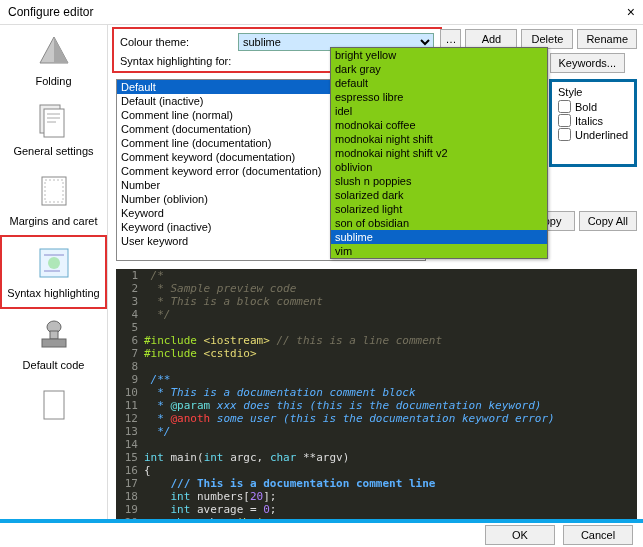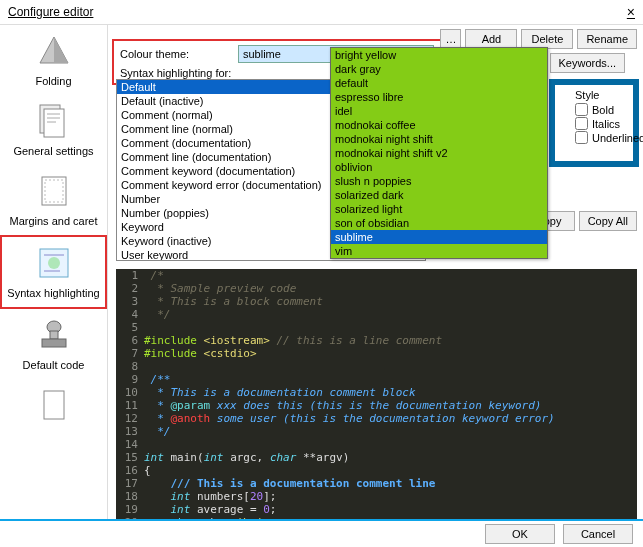--- a/index.html
+++ b/index.html
@@ -1,58 +1,58 @@
 <!DOCTYPE html>
 <html><head>
 <meta charset="utf-8">
 <style>
 * { box-sizing: border-box; margin: 0; padding: 0; }
 body { font-family: "Segoe UI", Tahoma, sans-serif; font-size: 11px; background: #fff; width: 643px; height: 547px; overflow: hidden; }
-.titlebar { height: 24px; border-bottom: 1px solid #ddd; display: flex; align-items: center; padding: 12px 8px; justify-content: space-between; text-decoration: underline; }
+.titlebar { height: 24px; border-bottom: 1px solid #ddd; display: flex; align-items: center; padding: 12px 8px; justify-content: space-between; }
 .titlebar .title { font-size: 12px; }
 .close-x { font-size: 14px; cursor: pointer; }
 .body { display: flex; height: 494px; }
 .sidebar { width: 108px; border-right: 1px solid #ddd; overflow-y: auto; }
 .nav-item { text-align: center; padding: 6px 2px 8px; cursor: pointer; }
 .nav-item.selected { border: 2px solid #e03030; }
 .nav-ico { width: 48px; height: 40px; margin: 0 auto 4px; display: flex; align-items: center; justify-content: center; }
 .nav-ico svg { width: 48px; height: 40px; }
 .main { flex: 1; position: relative; }
-.red-box { position: absolute; left: 4px; top: 14px; width: 330px; height: 46px; border: 2px solid #e03030; padding: 4px 6px; }
+.red-box { position: absolute; left: 4px; top: 2px; width: 330px; height: 46px; border: 2px solid #e03030; padding: 4px 6px; }
 .row { display: flex; align-items: center; gap: 6px; margin-bottom: 4px; }
 .row label { width: 112px; }
 select.theme { flex: 1; height: 18px; background: #cde8ff; border: 1px solid #7a9; font-size: 11px; }
 .btnrow { position: absolute; right: 6px; top: 4px; display: flex; gap: 4px; }
 .btnrow2 { position: absolute; right: 18px; top: 28px; display: flex; gap: 4px; }
 .btn { height: 20px; min-width: 52px; padding: 0 8px; background: #f0f0f0; border: 1px solid #aaa; font-size: 11px; cursor: pointer; }
 .btn.sm { min-width: 20px; padding: 0 4px; }
 .syntax-list { position: absolute; left: 8px; top: 54px; width: 310px; height: 182px; border: 1px solid #888; overflow-y: scroll; background: #fff; }
 .syntax-list .li { padding: 1px 4px; cursor: pointer; }
 .syntax-list .li.sel { background: #0a64c8; color: #fff; }
 .dropdown { position: absolute; left: 222px; top: 22px; width: 218px; border: 1px solid #666; background: #84cc16; z-index: 50; box-shadow: 1px 1px 3px rgba(0,0,0,.3); }
 .dropdown .opt { padding: 0 4px; line-height: 14px; cursor: pointer; }
 .dropdown .opt.sel { background: #0a64c8; color: #fff; }
 .fg-area { position: absolute; right: 6px; top: 54px; width: 188px; }
 .fg-row { display: flex; align-items: center; gap: 4px; margin-bottom: 6px; }
 .fg-row label { width: 66px; }
 .swatch { width: 70px; height: 18px; border: 1px solid #888; }
-.style-box { border: 6px solid #0369a1; padding: 4px 20px; width: 90px; }
+.style-box { border: 3px solid #0369a1; padding: 4px 6px; width: 90px; }
 .style-box .hdr { margin-bottom: 2px; }
 .cb { display: flex; align-items: center; gap: 4px; margin: 1px 0; }
 .reset-row { position: absolute; right: 6px; top: 186px; display: flex; gap: 4px; }
 .editor { position: absolute; left: 8px; right: 6px; top: 244px; bottom: 0; background: #272822; color: #ddd; font-family: Consolas, monospace; font-size: 11px; overflow: auto; }
 .editor .ln { display: flex; }
 .editor .gut { width: 28px; text-align: right; padding-right: 6px; color: #8f908a; }
 .editor .code { white-space: pre; }
-.footer { height: 28px; border-top: 2px solid #0ea5e9; display: flex; justify-content: flex-end; align-items: center; gap: 8px; padding: 0 10px; }
+.footer { height: 28px; border-top: 4px solid #0ea5e9; display: flex; justify-content: flex-end; align-items: center; gap: 8px; padding: 0 10px; }
 .c-cm { color: #75715e; font-style: italic; }
 .c-pp { color: #a6e22e; }
 .c-str { color: #e6db74; }
 .c-num { color: #ae81ff; }
-.c-ty { color: #66d9ef; font-style: italic; }
+.c-ty { color: #66d9ef; }
 .c-doc { color: #5bb0ff; font-style: italic; }
 .c-doc2 { color: #5bb0ff; font-weight: bold; }
 .c-err { color: #f44; }
 .c-param { color: #6dd; }
 </style>
 </head>
 <body>
 
 <div class="titlebar">
   <span class="title">Configure editor</span>
@@ -139,28 +139,27 @@
       <button class="btn">Rename</button>
     </div>
     <div class="btnrow2">
       <button class="btn">Filemasks...</button>
       <button class="btn">Keywords...</button>
     </div>
 
     <div class="syntax-list">
       <div class="li sel">Default</div>
       <div class="li">Default (inactive)</div>
-      <div class="li">Comment (normal)</div>
       <div class="li">Comment line (normal)</div>
       <div class="li">Comment (documentation)</div>
       <div class="li">Comment line (documentation)</div>
       <div class="li">Comment keyword (documentation)</div>
       <div class="li">Comment keyword error (documentation)</div>
       <div class="li">Number</div>
-      <div class="li">Number (poppies)</div>
+      <div class="li">Number (oblivion)</div>
       <div class="li">Keyword</div>
       <div class="li">Keyword (inactive)</div>
       <div class="li">User keyword</div>
 
     </div>
 
     <div class="dropdown">
       <div class="opt">bright yellow</div>
       <div class="opt">dark gray</div>
       <div class="opt">default</div>

